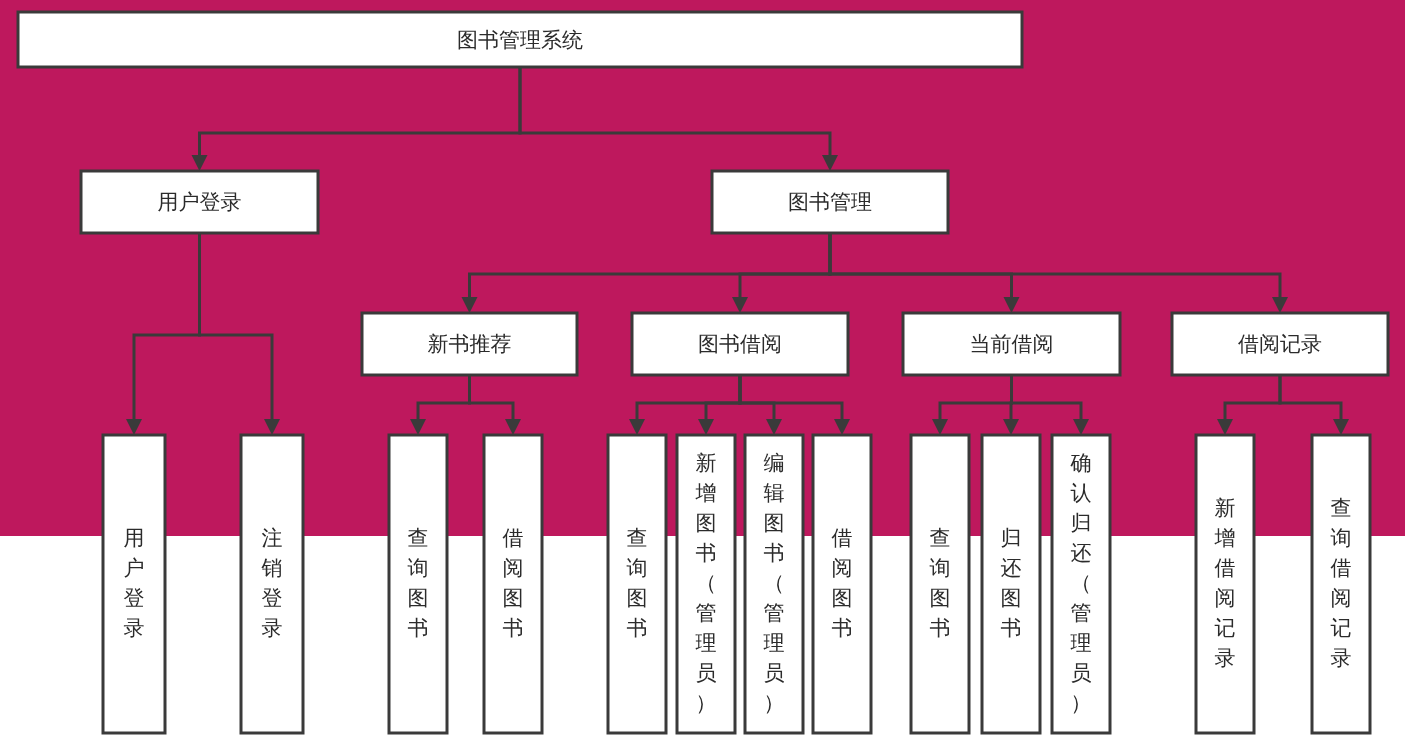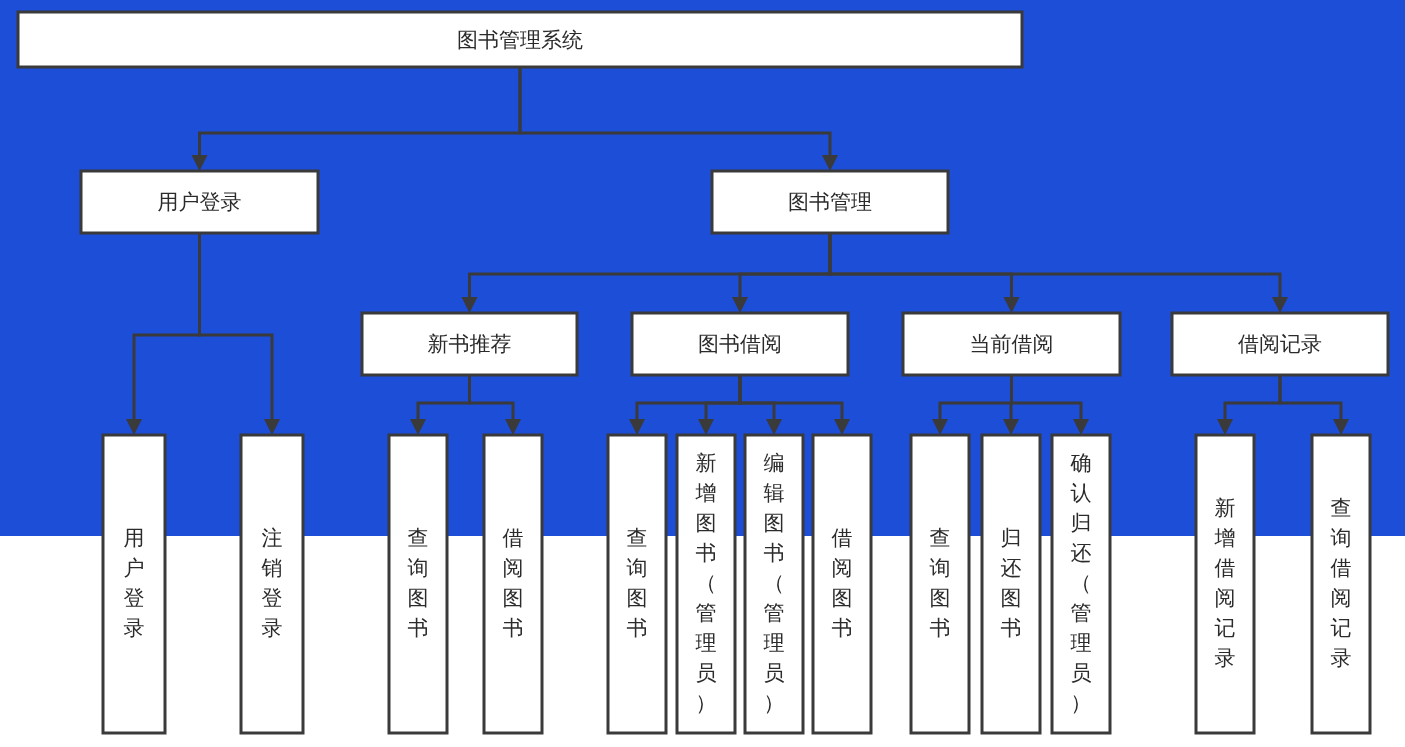--- a/index.html
+++ b/index.html
@@ -11,21 +11,21 @@
   body {
     width: 1405px;
     height: 747px;
     font-family: "DejaVu Sans", "Liberation Sans", sans-serif;
     overflow: hidden;
   }
   #diagram-root {
     position: relative;
     width: 1405px;
     height: 536px;
-    background: #1d4ed8;
+    background: #be185d;
   }
   svg#flowchart {
     display: block;
     width: 1405px;
     height: 747px;
   }
   .node-box {
     fill: #ffffff;
     stroke: #3a3a3a;
     stroke-width: 3;

